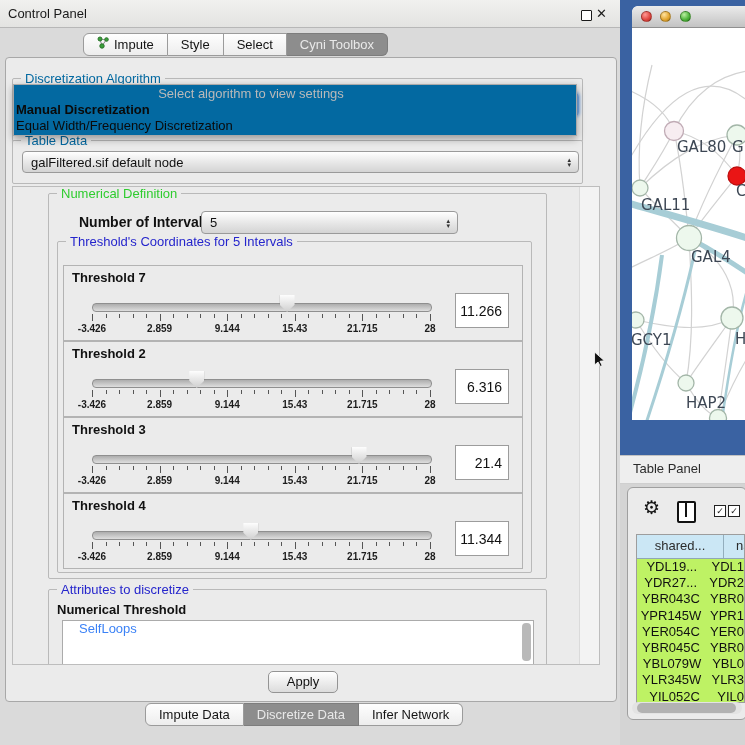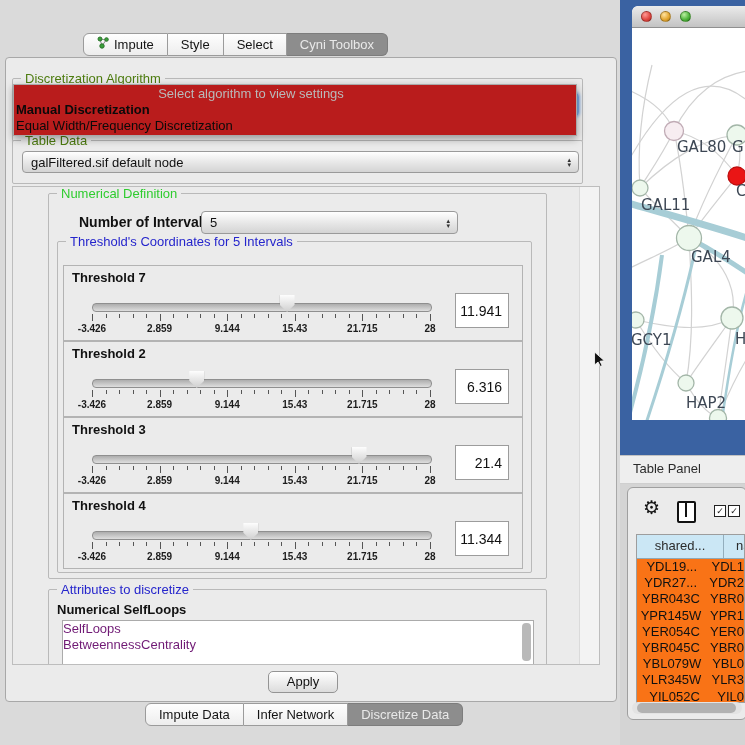--- a/index.html
+++ b/index.html
@@ -21,27 +21,27 @@
   .tab:first-child{border-left:1px solid #9b9b9b;border-radius:6px 0 0 6px;}
   .tab:last-child{border-radius:0 6px 6px 0;}
   .tab.active{background:#8d8d8d;color:#e9e9e9;border-color:#7d7d7d;}
   .tab svg{margin-right:5px;}
   
   #main-panel{left:5px;top:57px;width:610px;height:643px;background:#ebebeb;border:1px solid #a8a8a8;border-radius:4px;}
   .fieldset{border:1px solid #b9b9b9;border-radius:2px;background:#ebebeb;}
   .ftitle{position:absolute;top:-8px;left:8px;background:#ebebeb;padding:0 4px;font-size:13px;white-space:nowrap;}
   .ftitle.green{color:#2fcc2f;}
   .ftitle.blue{color:#2525cc;}
-  .ftitle.dark{color:#4d7c0f;}
+  .ftitle.dark{color:#0369a1;}
   .combo{background:linear-gradient(#ffffff,#e6e6e6 55%,#d4d4d4);border:1px solid #9a9a9a;border-radius:4px;
          font-size:13px;display:flex;align-items:center;padding-left:8px;box-sizing:border-box;}
   .stepper{position:absolute;right:7px;top:50%;transform:translateY(-50%);display:flex;flex-direction:column;
            font-size:7px;line-height:5px;color:#333;text-align:center;}
   
-  #algo-popup{left:13px;top:84px;width:562px;background:#b91c1c;border:1px solid #a9a9a9;
+  #algo-popup{left:13px;top:84px;width:562px;background:#0369a1;border:1px solid #a9a9a9;
               box-shadow:0 3px 8px rgba(0,0,0,0.35);z-index:30;padding:1px 0;}
   .popup-hint{font-size:13px;color:#b9b9b9;text-align:center;padding-right:88px;height:16px;line-height:16px;}
   .popup-item{font-size:13px;color:#0a0a0a;height:16px;line-height:16px;padding-left:2px;white-space:nowrap;}
   .popup-item.bold{font-weight:bold;}
   #focus-combo{left:22px;top:92px;width:557px;height:25px;border:2px solid #79a7de;box-shadow:0 0 3px 1px #8cb4e8;
                border-radius:5px;background:linear-gradient(#fff,#ddd);z-index:5;box-sizing:border-box;}
   
   #scroll-area{left:12px;top:186px;width:586px;height:477px;border:1px solid #bdbdbd;background:#ebebeb;overflow:hidden;}
   #v-scroll-track{left:566px;top:0;width:19px;height:477px;background:#f3f3f3;border-left:1px solid #dadada;}
   
@@ -52,21 +52,21 @@
   .th-thumb{position:absolute;top:29px;width:15px;height:17px;background:linear-gradient(#fdfdfd,#cfcfcf);
             clip-path:polygon(0 0,100% 0,100% 58%,50% 100%,0 58%);filter:drop-shadow(0 0 1px #777);}
   .tickbar{position:absolute;left:28px;top:48px;width:338px;height:8px;}
   .tick{position:absolute;width:1px;background:#555;top:0;}
   .tick.major{height:7px;} .tick.minor{height:4px;}
   .ticklabel{position:absolute;top:57px;width:60px;text-align:center;font-size:10px;font-weight:bold;color:#1c1c1c;}
   .th-value{position:absolute;left:391px;top:27px;width:54px;height:35px;background:#fff;border:1px solid #9c9c9c;
             font-size:14px;text-align:right;line-height:35px;padding-right:6px;box-sizing:border-box;}
   
   #attr-list{position:absolute;left:13px;top:30px;width:470px;height:80px;background:#fff;border:1px solid #ababab;overflow:hidden;}
-  .attr-item{font-size:13px;line-height:15.5px;padding-left:0;color:#701a75;}
+  .attr-item{font-size:13px;line-height:15.5px;padding-left:16px;color:#3b82f6;}
   #attr-scroll-thumb{position:absolute;right:2px;top:2px;width:9px;height:38px;background:#b9b9b9;border-radius:4px;}
   
   #apply-btn{left:268px;top:671px;width:70px;height:22px;background:linear-gradient(#ffffff,#dcdcdc);
              border:1px solid #949494;border-radius:5px;font-size:13px;text-align:center;line-height:20px;box-sizing:border-box;}
   
   #net-blue{left:620px;top:0;width:125px;height:455px;background:#3a62a2;}
   #net-window{left:632px;top:6px;width:113px;height:414px;background:#fff;border-radius:6px 0 0 0;overflow:hidden;}
   #net-titlebar{left:0;top:0;width:113px;height:21px;background:linear-gradient(#ebebeb,#c3c3c3);border-bottom:1px solid #909090;border-radius:6px 0 0 0;}
   .tl{position:absolute;top:5px;width:11px;height:11px;border-radius:50%;border:1px solid rgba(0,0,0,0.25);box-sizing:border-box;}
   #tl-red{left:9px;background:radial-gradient(circle at 35% 30%,#ff9a94,#df453e 60%,#a83029);}
@@ -74,36 +74,41 @@
   #tl-green{left:48px;background:radial-gradient(circle at 35% 30%,#b9f0a1,#4cb23a 60%,#2c831f);}
   #net-svg text{font-family:"DejaVu Sans","Liberation Sans",sans-serif;font-size:15px;fill:#3d4754;}
   #tablebar{left:620px;top:455px;width:125px;height:27px;background:#eeeeee;border-top:1px solid #c2c2c2;border-bottom:1px solid #cfcfcf;}
   #tablebar span{position:absolute;left:13px;top:5px;font-size:13px;color:#2b2b2b;}
   #tp-window{left:627px;top:487px;width:118px;height:231px;background:#ebebeb;border:1px solid #9f9f9f;border-radius:6px;overflow:hidden;}
   #tp-gear{position:absolute;left:15px;top:8px;font-size:19px;color:#141414;}
   #tp-split{position:absolute;left:49px;top:13px;width:15px;height:18px;border:2px solid #111;border-radius:2px;background:#fff;}
   #tp-split:before{content:"";position:absolute;left:6px;top:0;width:2px;height:14px;background:#111;}
   .tp-check{position:absolute;top:17px;width:10px;height:10px;border:1.6px solid #222;background:#fff;font-size:9px;
             line-height:10px;text-align:center;color:#222;font-weight:bold;}
-  #tp-table{position:absolute;left:8px;top:46px;width:109px;height:169px;border:1px solid #9d9d9d;background:#f97316;overflow:hidden;box-sizing:border-box;}
+  #tp-table{position:absolute;left:8px;top:46px;width:109px;height:169px;border:1px solid #9d9d9d;background:#bef264;overflow:hidden;box-sizing:border-box;}
   #tp-head{display:flex;height:23px;background:#cbe7f5;border-bottom:1px solid #8fa8b5;}
   .tp-hcell{font-size:13px;color:#2b2b2b;text-align:center;line-height:22px;box-sizing:border-box;overflow:hidden;white-space:nowrap;}
   .tp-hcell.c1{width:87px;border-right:1px solid #93aebd;}
   .tp-hcell.c2{flex:1;text-align:left;padding-left:12px;}
   .tp-row{display:flex;height:16.2px;line-height:16.2px;font-size:13px;white-space:nowrap;}
   .tp-cell.c1{width:87px;text-align:center;}
   .tp-cell.c2{padding-left:5px;}
   #tp-hscroll{position:absolute;left:4px;top:214px;width:110px;height:12px;background:#e3e3e3;border-radius:6px;}
   #tp-hthumb{position:absolute;left:5px;top:1px;width:99px;height:10px;background:#b2b2b2;border-radius:5px;}
   #cursor{left:594px;top:352px;z-index:60;}
 </style>
 </head>
 <body>
 
 <div class="abs" id="cp-window">
+  <div class="abs" id="cp-header">
+    <span class="abs" id="cp-title">Control Panel</span>
+    <span class="abs" id="win-min"></span>
+    <span class="abs" id="win-close">✕</span>
+  </div>
 
   <div class="abs tab-group" id="top-tabs">
       <div class="tab">
         <span><svg width="12" height="13" viewBox="0 0 12 13">
             <line x1="3" y1="3" x2="9" y2="4" stroke="#888"></line>
             <line x1="3" y1="3" x2="5" y2="10" stroke="#888"></line>
             <line x1="9" y1="4" x2="5" y2="10" stroke="#888"></line>
             <circle cx="3" cy="3" r="2" fill="#3aa03a" stroke="#2b742b"></circle>
             <circle cx="9.5" cy="3.5" r="1.8" fill="#3aa03a" stroke="#2b742b"></circle>
             <circle cx="5" cy="10" r="2.2" fill="#3aa03a" stroke="#2b742b"></circle>
@@ -200,21 +205,21 @@
             <div class="tick minor" style="left: 324.48px;"></div>
             <div class="tick major" style="left: 338px;"></div>
           </div>
           <div class="ticklabel" style="left: -2px;">-3.426</div>
           <div class="ticklabel" style="left: 65.6px;">2.859</div>
           <div class="ticklabel" style="left: 133.2px;">9.144</div>
           <div class="ticklabel" style="left: 200.8px;">15.43</div>
           <div class="ticklabel" style="left: 268.4px;">21.715</div>
           <div class="ticklabel" style="left: 336px;">28</div>
           <div class="th-thumb" style="left: 215.593px;"></div>
-          <div class="th-value">11.941</div>
+          <div class="th-value">11.266</div>
         </div>
         <div class="th-panel" style="top: 154px;">
           <div class="th-title">Threshold 2</div>
           <div class="th-track"></div>
           <div class="tickbar">
             <div class="tick major" style="left: 0px;"></div>
             <div class="tick minor" style="left: 13.52px;"></div>
             <div class="tick minor" style="left: 27.04px;"></div>
             <div class="tick minor" style="left: 40.56px;"></div>
             <div class="tick minor" style="left: 54.08px;"></div>
@@ -326,44 +331,43 @@
           <div class="ticklabel" style="left: 200.8px;">15.43</div>
           <div class="ticklabel" style="left: 268.4px;">21.715</div>
           <div class="ticklabel" style="left: 336px;">28</div>
           <div class="th-thumb" style="left: 179.358px;"></div>
           <div class="th-value">11.344</div>
         </div>
       </div>
 
     <div class="abs fieldset" style="left:35px;top:402px;width:497px;height:140px;">
       <span class="ftitle blue">Attributes to discretize</span>
-      <span class="abs" style="left:8px;top:12px;font-size:13px;font-weight:bold;">Numerical SelfLoops</span>
+      <span class="abs" style="left:8px;top:12px;font-size:13px;font-weight:bold;">Numerical Threshold</span>
       <div id="attr-list">
         <div id="attr-scroll-thumb"></div>
       <div class="attr-item">SelfLoops</div>
-          <div class="attr-item">BetweennessCentrality</div>
         </div>
     </div>
 
     <div class="abs" id="v-scroll-track">
       
     </div>
   </div>
 
   <div class="abs" id="apply-btn">Apply</div>
 
   <div class="abs tab-group" id="bottom-tabs">
       <div class="tab">
         <span>Impute Data</span>
       </div>
+      <div class="tab active">
+        <span>Discretize Data</span>
+      </div>
       <div class="tab">
         <span>Infer Network</span>
-      </div>
-      <div class="tab active">
-        <span>Discretize Data</span>
       </div>
     </div>
 </div>
 
 <div class="abs" id="net-blue"></div>
 <div class="abs" id="net-window">
   <div class="abs" id="net-titlebar">
     <span class="tl" id="tl-red"></span>
     <span class="tl" id="tl-yellow"></span>
     <span class="tl" id="tl-green"></span>

